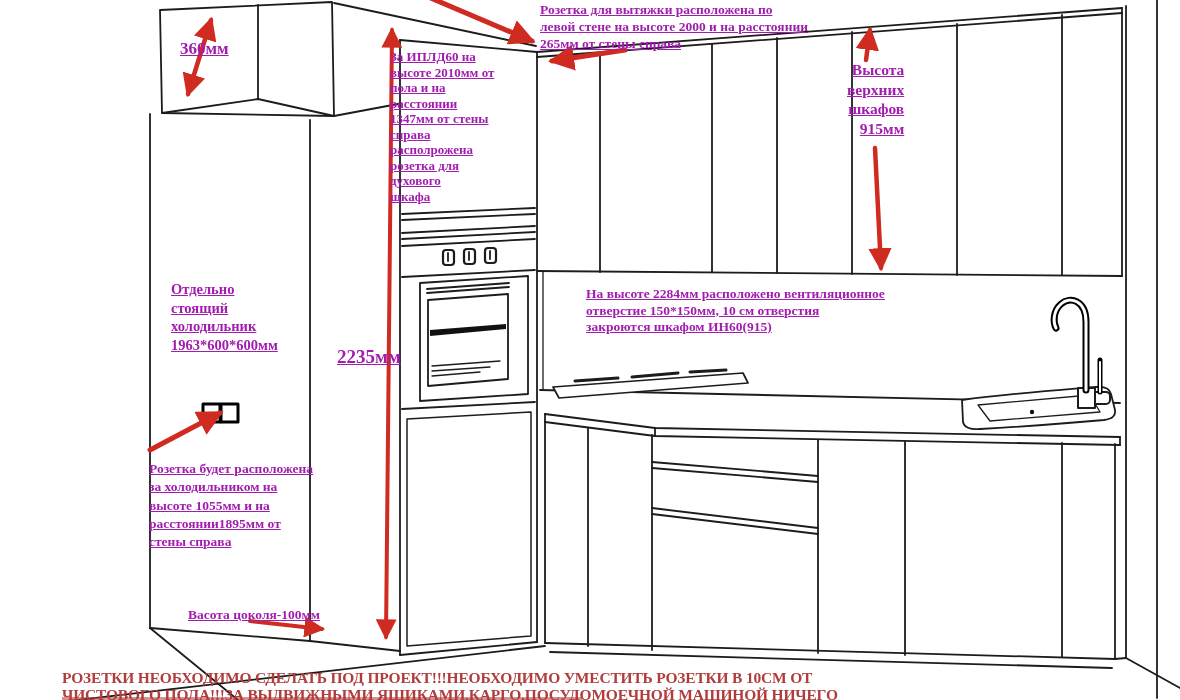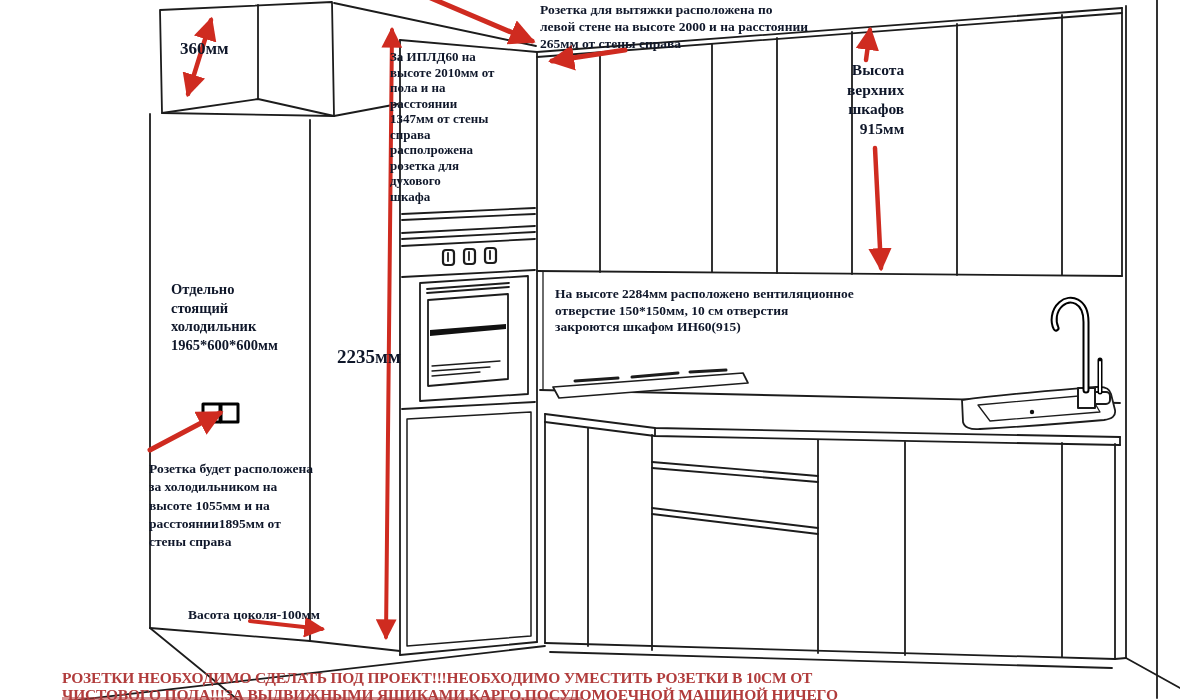--- a/index.html
+++ b/index.html
@@ -4,31 +4,32 @@
 <style>
   :root { --arrow:#cf2b20; --warning:#b13c3c; --line:#1c1c1c; --paper:#ffffff; }
   html,body { margin:0; padding:0; background:#fff; }
   .canvas {
     position:relative; width:1180px; height:700px; overflow:hidden;
     background:var(--paper);
     font-family:"Liberation Serif","DejaVu Serif",serif;
   }
   svg.draw { position:absolute; left:0; top:0; }
   .label {
-    position:absolute; white-space:pre-line; font-weight:bold; color:#0f172a;
+    position:absolute; white-space:pre-line; font-weight:bold; color:#a21caf;
     line-height:1.22;
+    text-decoration:underline;
   }
   .lbl-hood    { left:540px; top:1px;   font-size:13.5px; line-height:17px; width:290px; }
   .lbl-oven    { left:390px; top:49px;  font-size:13px;   line-height:15.5px; width:122px; }
   .lbl-upper   { left:847px; top:60px;  font-size:15.5px; line-height:19.5px;text-align:right; }
   .lbl-360     { left:180px; top:39px;  font-size:17px;text-align:right; }
   .lbl-2235    { left:337px; top:345px; font-size:19px; }
   .lbl-fridge  { left:171px; top:280px; font-size:14.5px; line-height:18.5px; }
   .lbl-fsocket { left:149px; top:460px; font-size:13.5px; line-height:18.3px; width:170px; }
-  .lbl-vent    { left:555px; top:286px; font-size:13.5px; line-height:16.5px; width:300px; }
+  .lbl-vent    { left:586px; top:286px; font-size:13.5px; line-height:16.5px; width:300px; }
   .lbl-plinth  { left:188px; top:607px; font-size:13.5px; }
   .warning {
     position:absolute; left:62px; top:669px; width:1100px;
     font-weight:bold; font-size:15.5px; line-height:17px;
     color:var(--warning); letter-spacing:-0.2px; white-space:nowrap;
   }
   .warning-cut {
     position:absolute; left:62px; top:697px; width:520px; height:4px;
     background:var(--warning); opacity:.55;
   }
@@ -192,21 +193,21 @@
 шкафа</div>
   <div class="label lbl-upper">Высота
 верхних
 шкафов
 915мм</div>
   <div class="label lbl-360">360мм</div>
   <div class="label lbl-2235">2235мм</div>
   <div class="label lbl-fridge">Отдельно
 стоящий
 холодильник
-1965*600*600мм</div>
+1963*600*600мм</div>
   <div class="label lbl-fsocket">Розетка будет расположена
 за холодильником на
 высоте 1055мм и на
 расстоянии1895мм от
 стены справа</div>
   <div class="label lbl-vent">На высоте 2284мм расположено вентиляционное
 отверстие 150*150мм, 10 см отверстия
 закроются шкафом ИН60(915)</div>
   <div class="label lbl-plinth">Васота цоколя-100мм</div>
 

